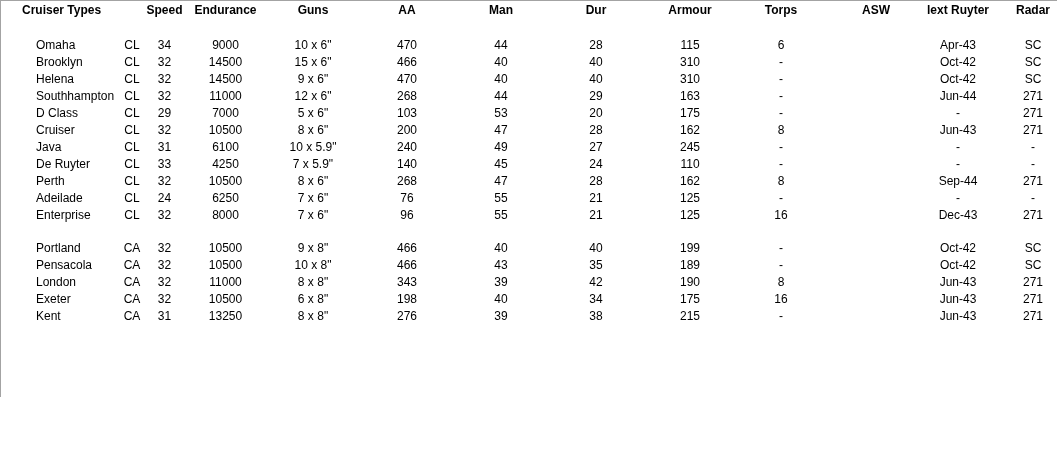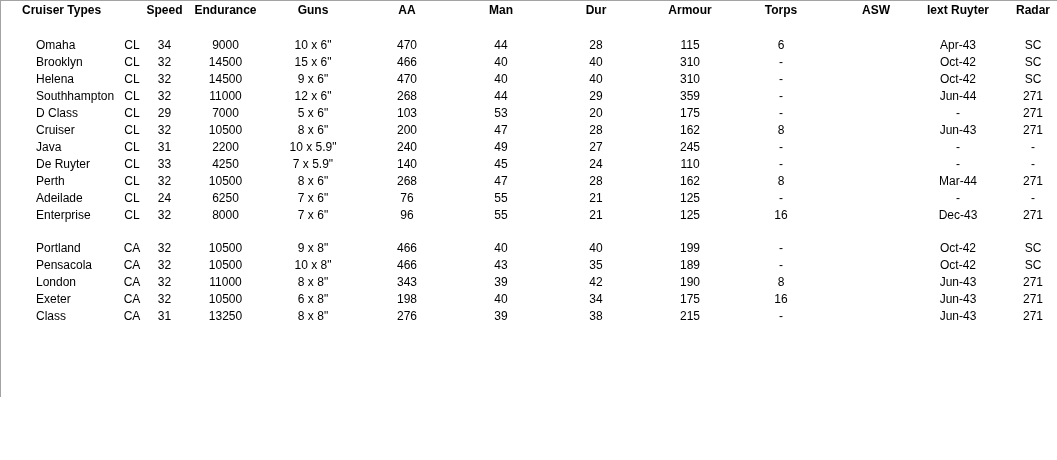--- a/index.html
+++ b/index.html
@@ -180,21 +180,21 @@
         </tr>
         <tr>
           <td class="name">Southhampton</td>
           <td>CL</td>
           <td>32</td>
           <td>11000</td>
           <td>12 x 6"</td>
           <td>268</td>
           <td>44</td>
           <td>29</td>
-          <td>359</td>
+          <td>163</td>
           <td>-</td>
           <td></td>
           <td>Jun-44</td>
           <td>271</td>
         </tr>
         <tr>
           <td class="name">D Class</td>
           <td>CL</td>
           <td>29</td>
           <td>7000</td>
@@ -220,21 +220,21 @@
           <td>162</td>
           <td>8</td>
           <td></td>
           <td>Jun-43</td>
           <td>271</td>
         </tr>
         <tr>
           <td class="name">Java</td>
           <td>CL</td>
           <td>31</td>
-          <td>2200</td>
+          <td>6100</td>
           <td>10 x 5.9"</td>
           <td>240</td>
           <td>49</td>
           <td>27</td>
           <td>245</td>
           <td>-</td>
           <td></td>
           <td>-</td>
           <td>-</td>
         </tr>
@@ -258,21 +258,21 @@
           <td>CL</td>
           <td>32</td>
           <td>10500</td>
           <td>8 x 6"</td>
           <td>268</td>
           <td>47</td>
           <td>28</td>
           <td>162</td>
           <td>8</td>
           <td></td>
-          <td>Mar-44</td>
+          <td>Sep-44</td>
           <td>271</td>
         </tr>
         <tr>
           <td class="name">Adeilade</td>
           <td>CL</td>
           <td>24</td>
           <td>6250</td>
           <td>7 x 6"</td>
           <td>76</td>
           <td>55</td>
@@ -355,21 +355,21 @@
           <td>198</td>
           <td>40</td>
           <td>34</td>
           <td>175</td>
           <td>16</td>
           <td></td>
           <td>Jun-43</td>
           <td>271</td>
         </tr>
         <tr>
-          <td class="name">Class</td>
+          <td class="name">Kent</td>
           <td>CA</td>
           <td>31</td>
           <td>13250</td>
           <td>8 x 8"</td>
           <td>276</td>
           <td>39</td>
           <td>38</td>
           <td>215</td>
           <td>-</td>
           <td></td>

